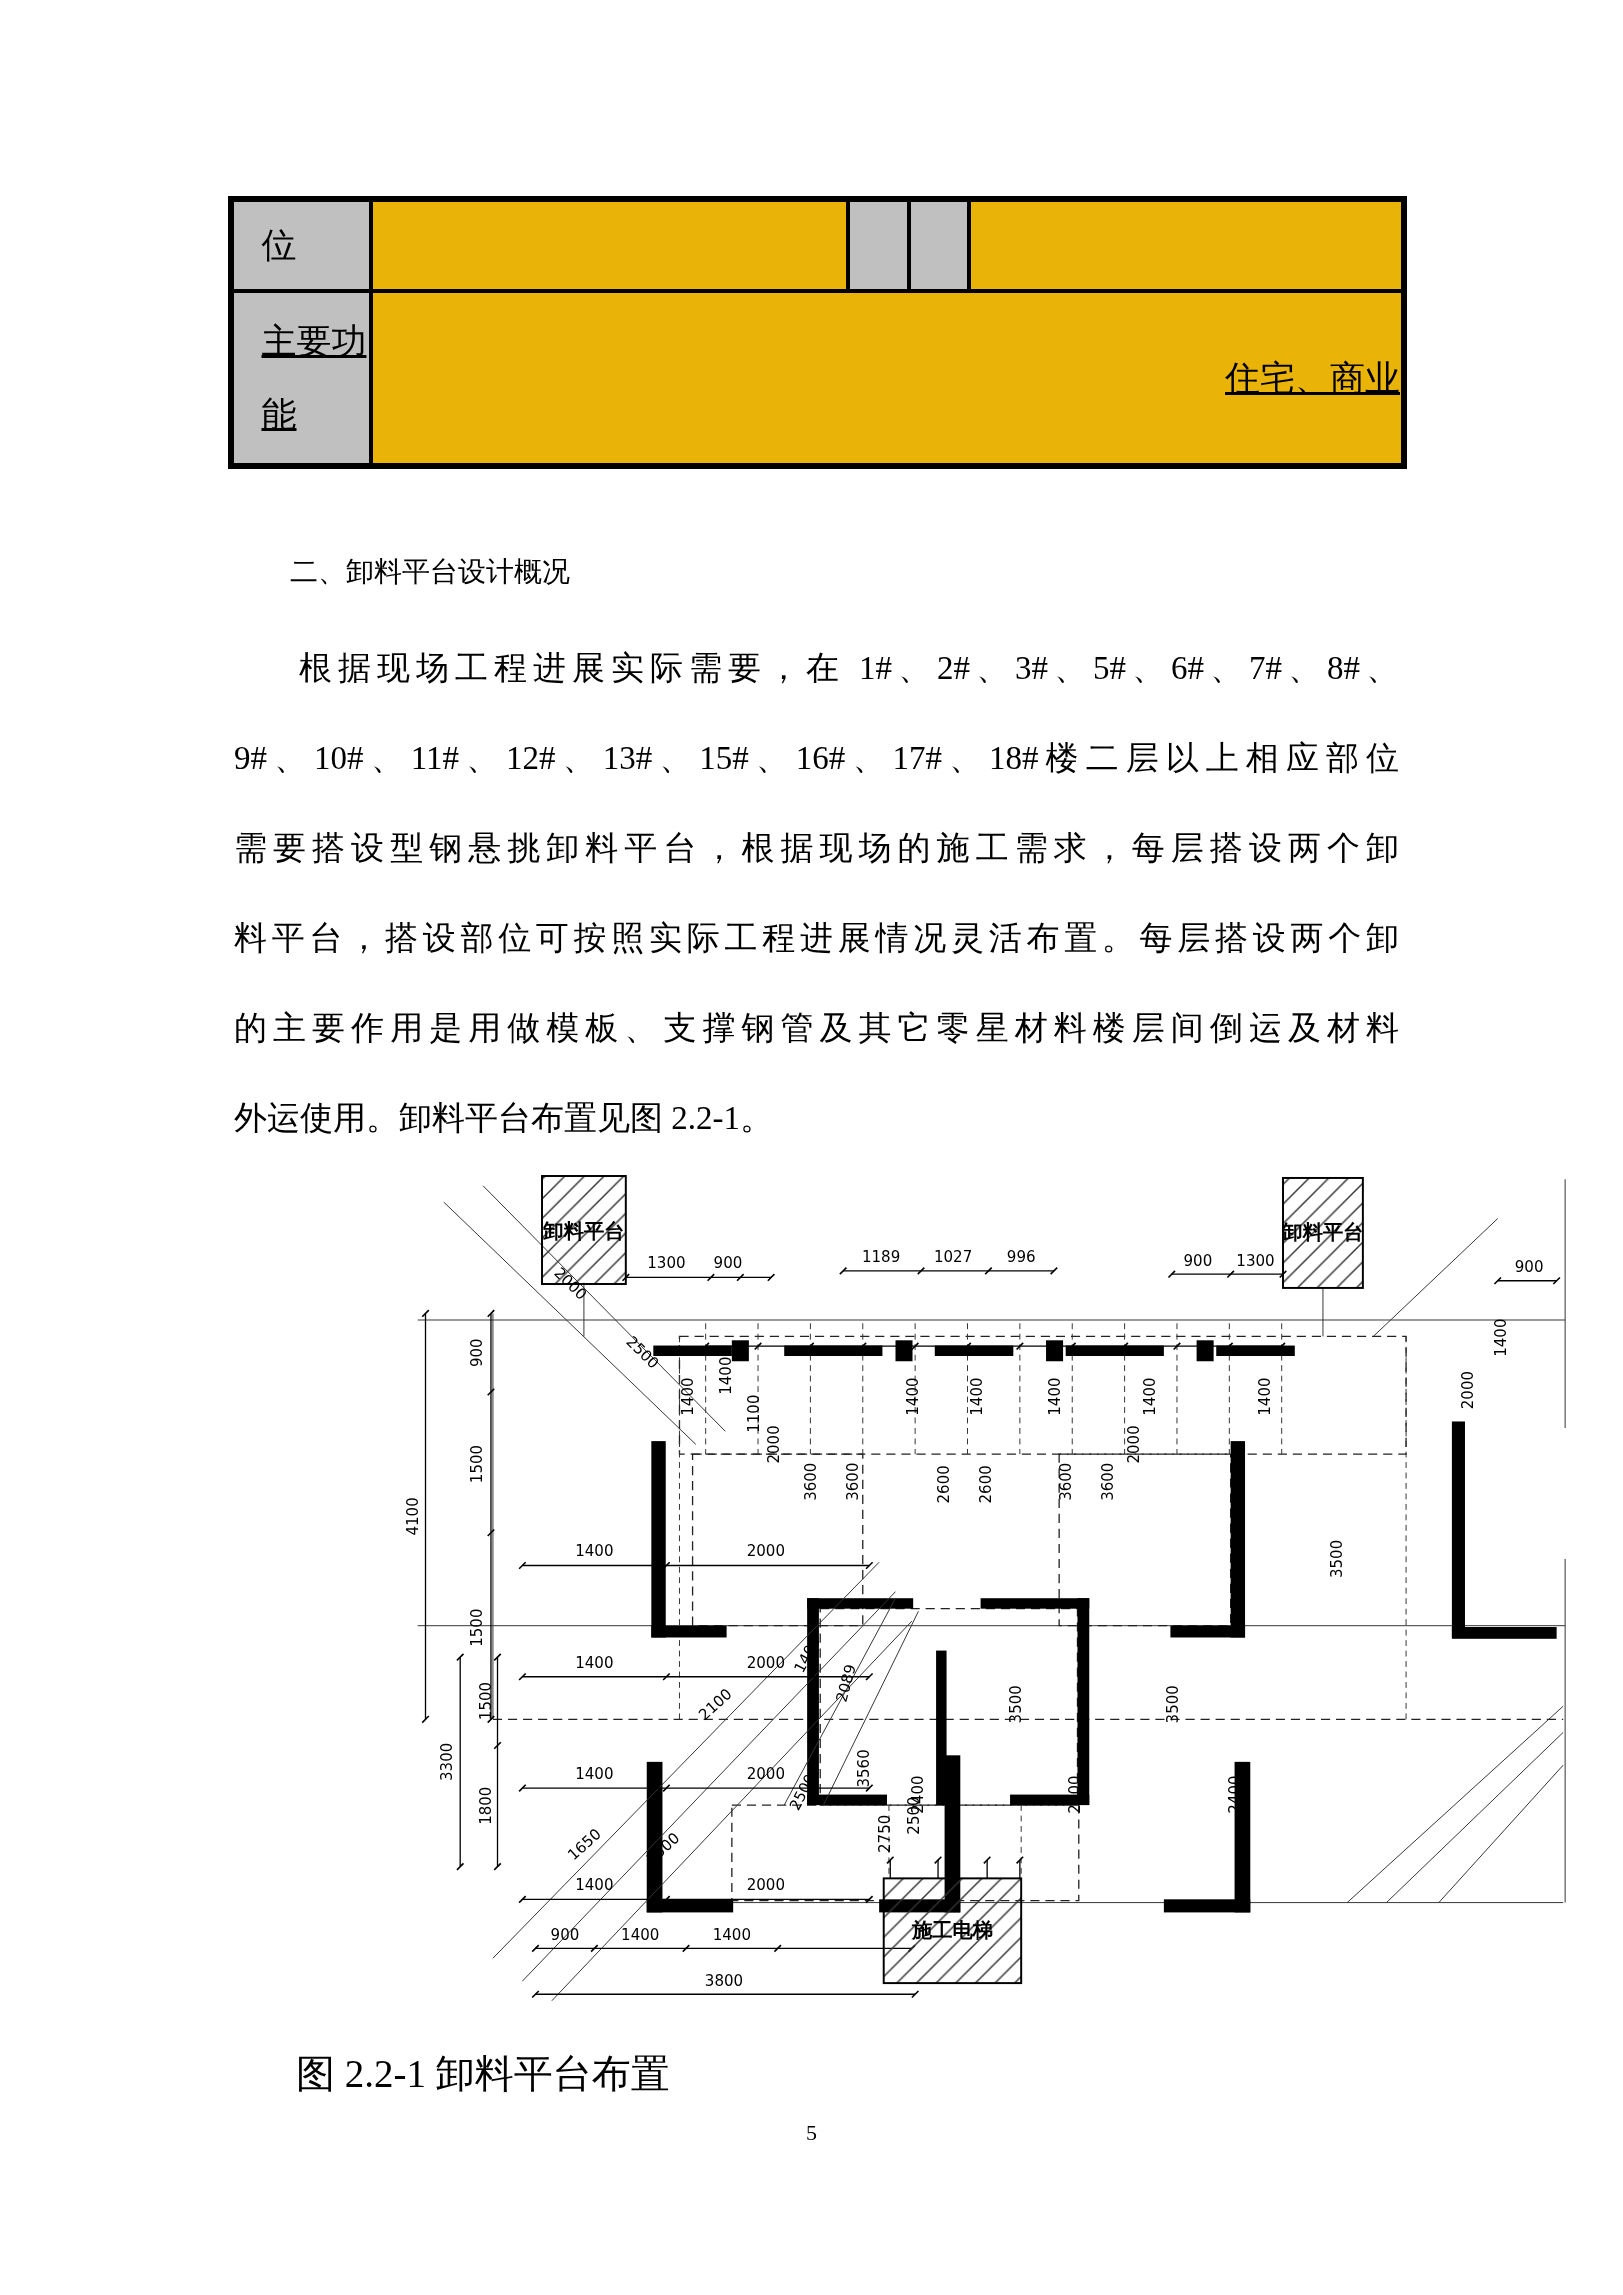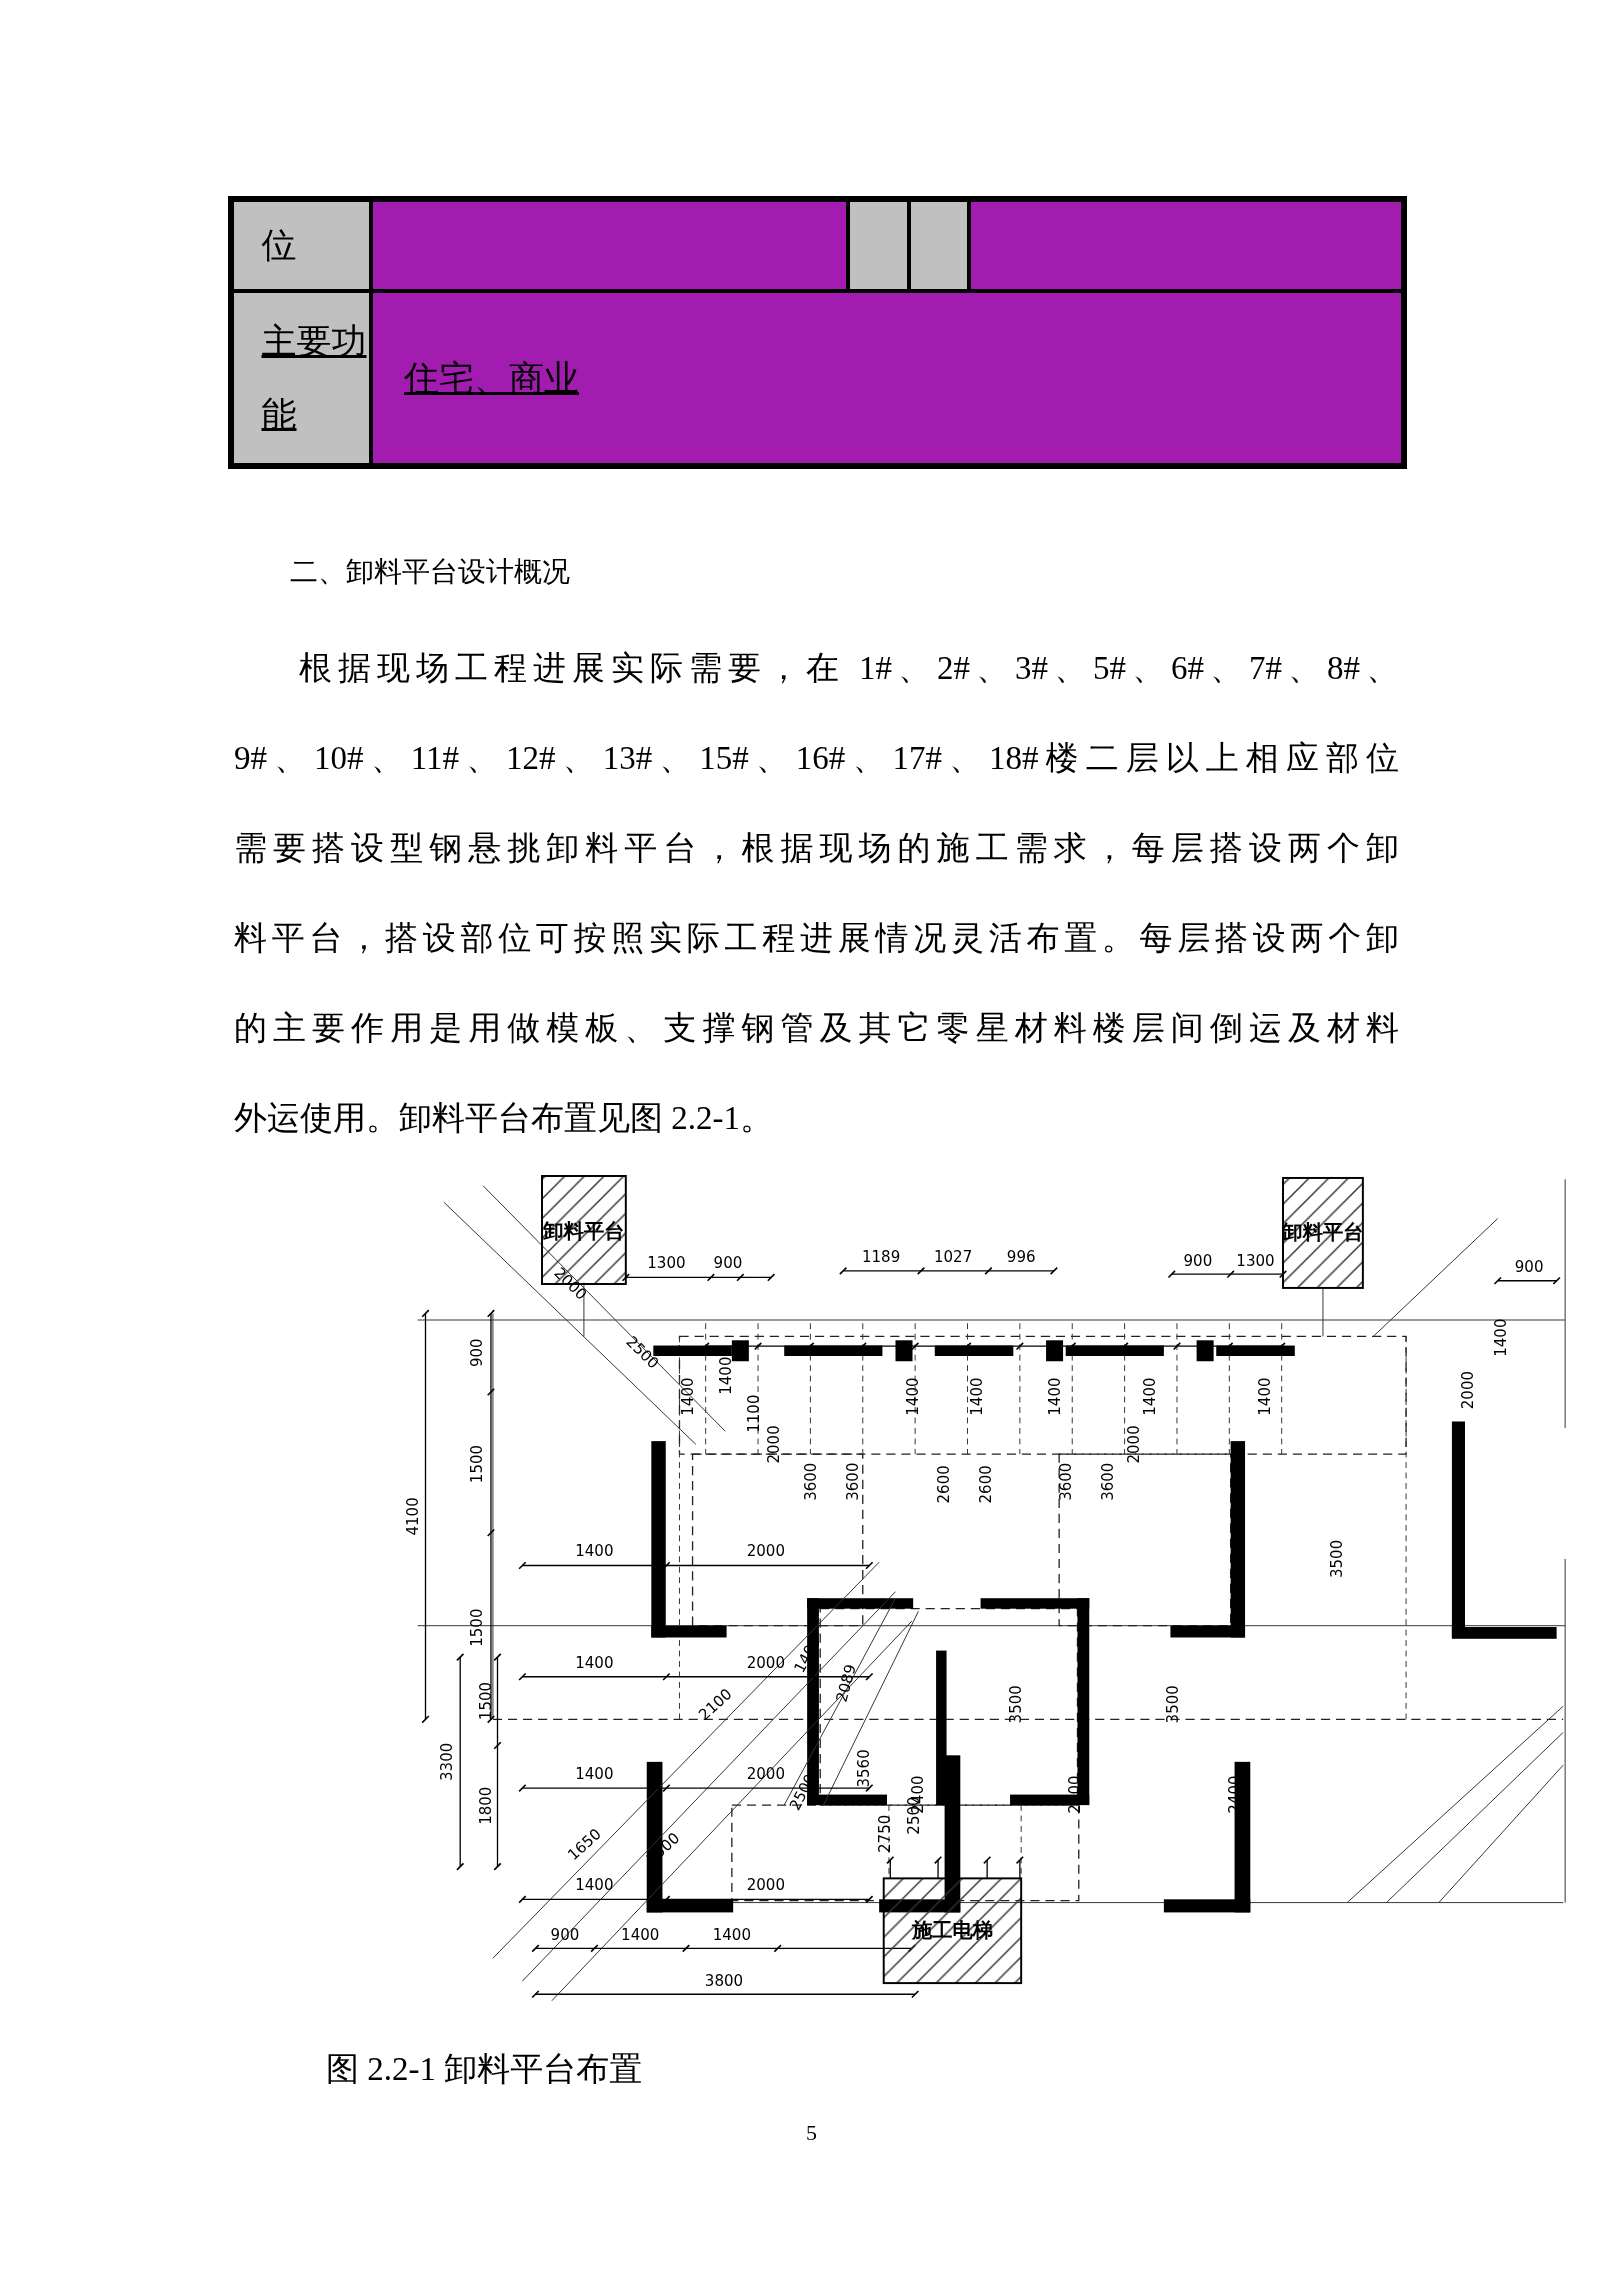--- a/index.html
+++ b/index.html
@@ -11,39 +11,39 @@
   #info-table{
     position:absolute;left:228px;top:196px;width:1173px;
     border-collapse:collapse;table-layout:fixed;
   }
   #info-table td{border:4.6px solid #000;}
   #info-table tr:first-child td{border-top-width:6.5px;}
   #info-table tr:last-child td{border-bottom-width:6.5px;text-decoration:underline;}
   #info-table td:first-child{border-left-width:6.5px;}
   #info-table td:last-child{border-right-width:6.5px;}
   .cell-gray{background:#c0c0c0;}
-  .cell-cyan{background:#a21caf;}
+  .cell-cyan{background:#eab308;text-align:right;}
   .hdr-cell{font-size:35px;padding-left:27.5px;line-height:2.1;}
   .val-cell{font-size:35px;padding-left:31px;}
   
   #section-heading{position:absolute;left:250px;top:553px;font-size:28px;white-space:nowrap;margin-left:40px;}
   #paragraph{position:absolute;left:234px;top:623px;width:1165px;font-size:33px;}
   .pline{height:90px;line-height:90px;text-align:justify;text-align-last:justify;white-space:nowrap;}
   .pline.first{text-indent:65px;}
   .pline.last{text-align-last:left;}
   
   #plan-svg{position:absolute;left:326px;top:1140px;}
   #plan-svg text{font-family:"DejaVu Sans","Liberation Sans",sans-serif;fill:#000;}
   .wall{fill:#000;stroke:none;}
   .hair{stroke:#333;stroke-width:1.5;fill:none;}
   .dash{stroke:#222;stroke-width:2;fill:none;stroke-dasharray:14 9;}
   .dash2{stroke:#333;stroke-width:1.5;fill:none;stroke-dasharray:9 7;}
   .dim{stroke:#000;stroke-width:2;fill:none;}
   .hatchbox{fill:url(#hatch);stroke:#000;stroke-width:3;}
-  #figure-caption{position:absolute;left:326px;top:2047px;font-size:33px;white-space:nowrap;}
+  #figure-caption{position:absolute;left:296px;top:2047px;font-size:39px;white-space:nowrap;}
   #page-number{position:absolute;left:0;top:2120px;width:100%;text-align:center;font-size:22px;}
 </style>
 </head>
 <body>
 
 <div id="page">
 
   <table id="info-table">
     <colgroup>
       <col style="width:140px">

